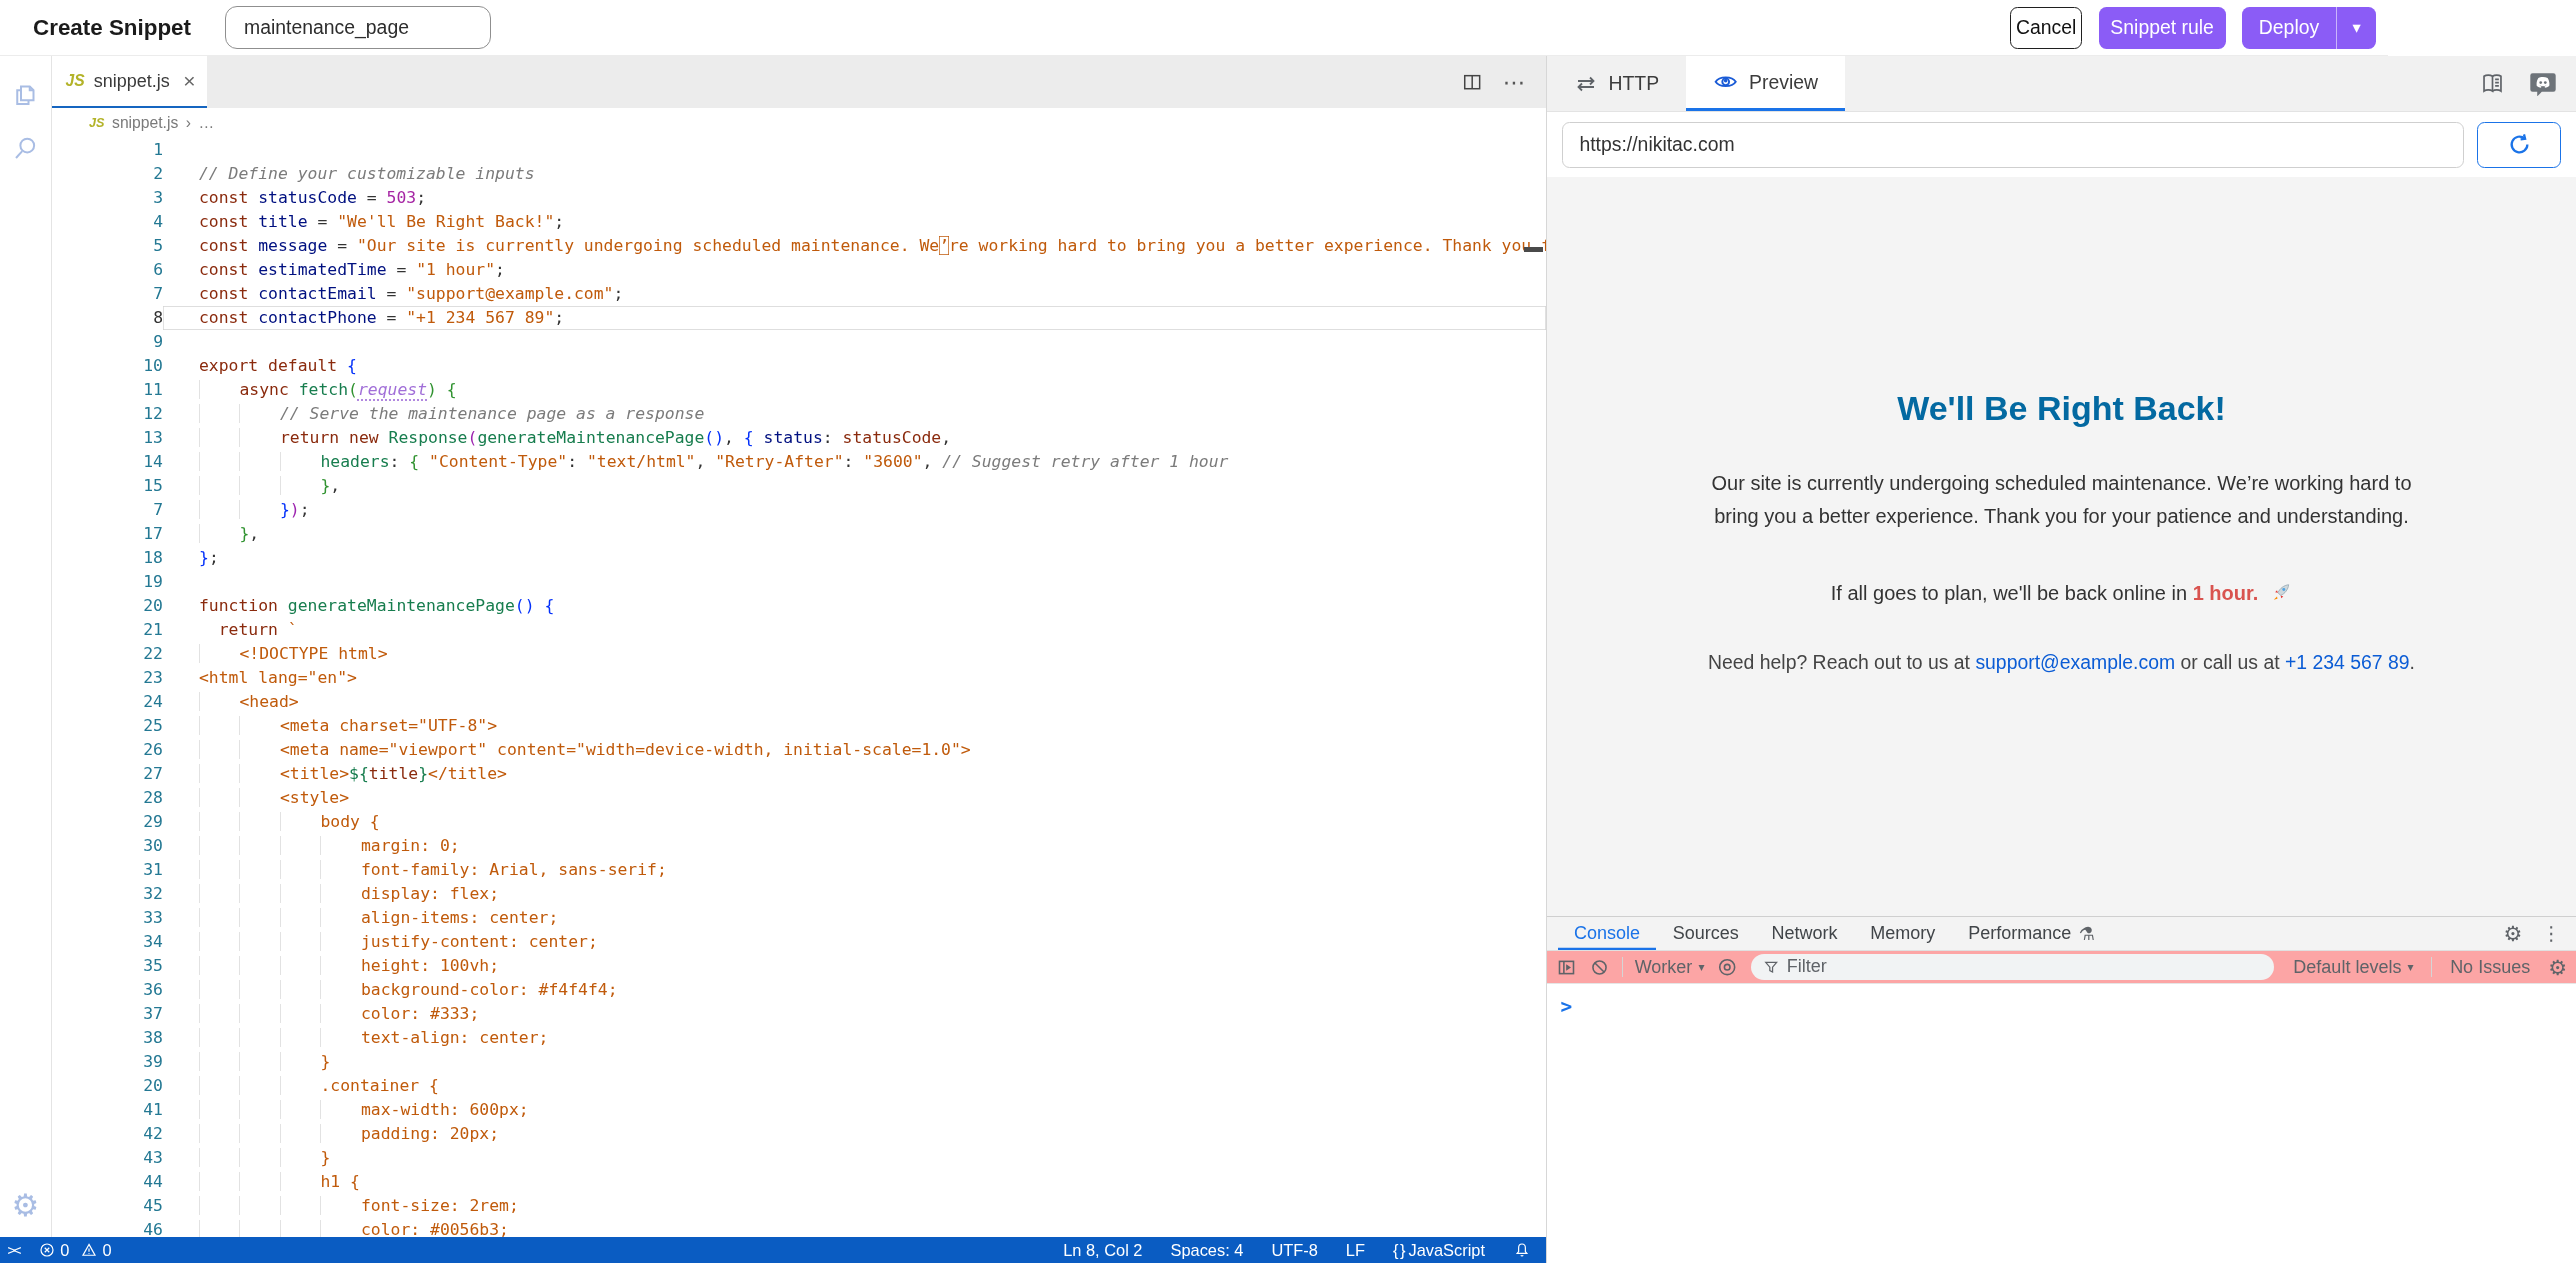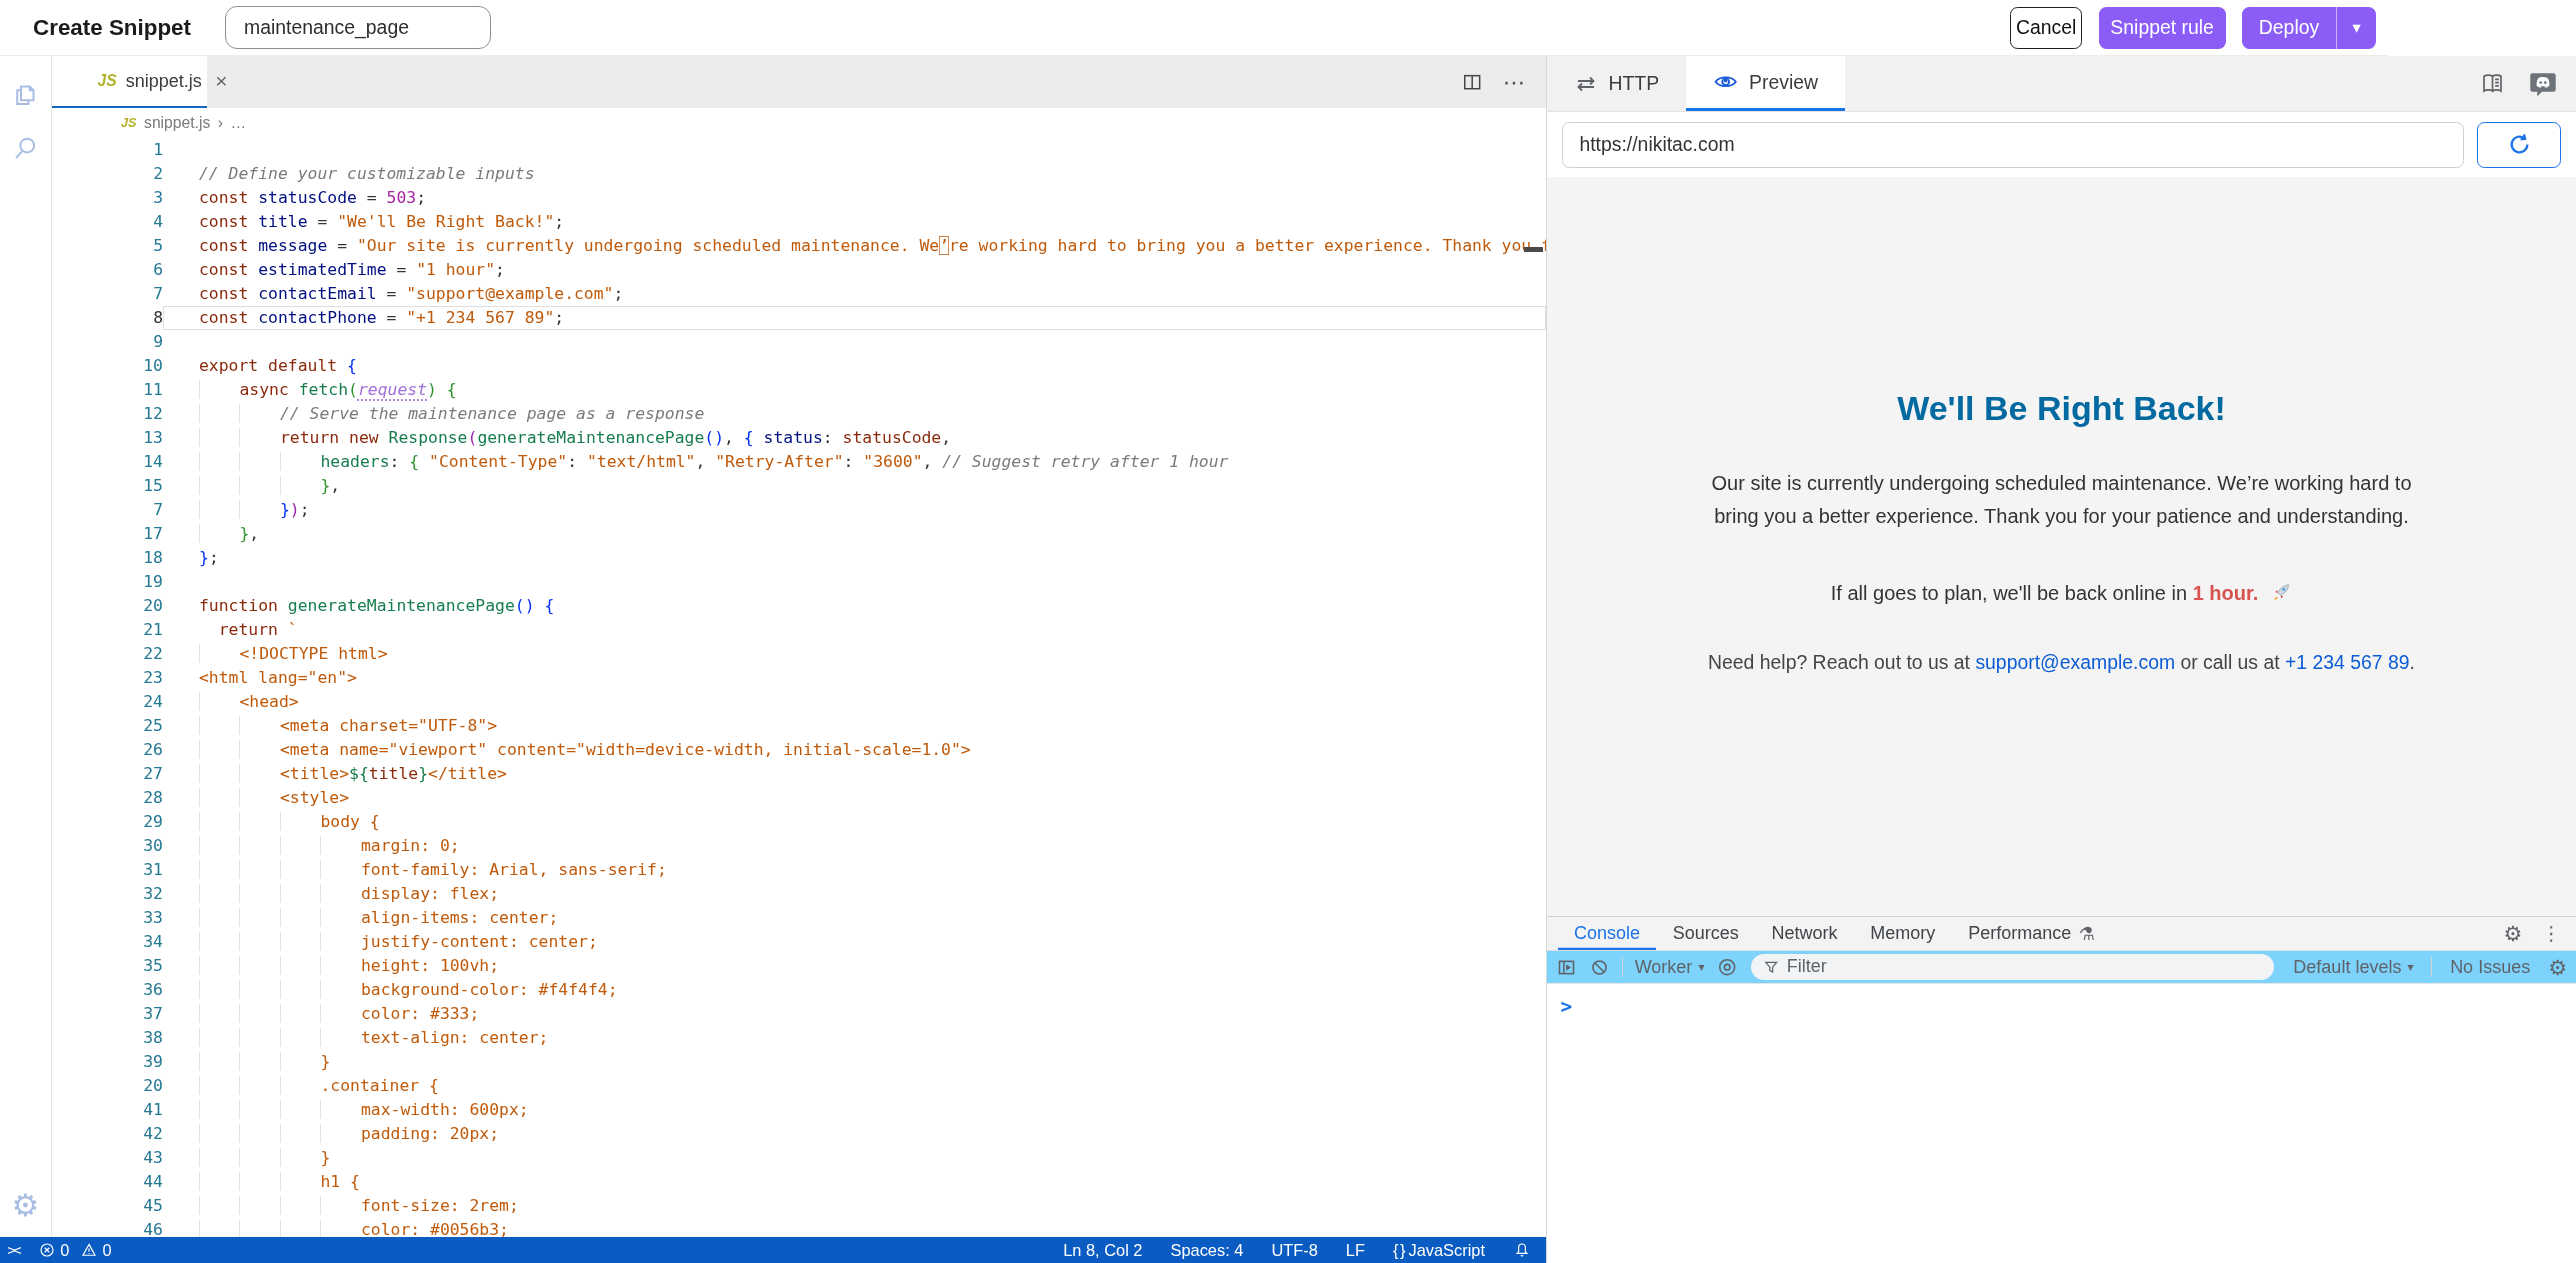--- a/index.html
+++ b/index.html
@@ -20,21 +20,21 @@
 
   
   .activitybar { position:absolute; left:0; top:56px; width:52px; height:1181px; background:#fff; border-right:0.7px solid #e4e4e4; display:flex; flex-direction:column; align-items:center; z-index:5; }
   .ab-icon { width:33px; height:33px; display:flex; align-items:center; justify-content:center; margin-top:21px; }
   .ab-gear { margin-top:auto; margin-bottom:16.4px; font-size:31px; color:#a9bde4; line-height:1; }
 
   
   .editor { position:absolute; left:52px; top:56px; width:1494px; height:1181px; background:#fff; overflow:hidden; }
   .tabbar { height:52px; background:#ececec; display:flex; align-items:stretch; }
   .tab { width:155px; background:#fff; display:flex; align-items:center; padding:0 13.5px; gap:9px; border-bottom:2.2px solid #1565c0; position:relative; }
-  .js-badge { color:#b3b329; font-weight:bold; font-size:15.7px; font-style:italic;margin-left:32px; }
+  .js-badge { color:#b3b329; font-weight:bold; font-size:15.7px; font-style:italic; }
   .tab-label { font-size:18px; color:#3b3b3b; }
   .tab-close { font-size:21px; color:#666; margin-left:4.5px; }
   .tabbar-right { margin-left:auto; display:flex; align-items:center; gap:19.4px; padding-right:19.4px; color:#444; }
   .kebab-h { font-size:22.4px; color:#555; letter-spacing:1.5px; }
   .breadcrumb { height:30px; display:flex; align-items:center; gap:7.5px; padding-left:37px; font-size:15.7px; color:#7a7a7a; background:#fff; }
   .breadcrumb .js-badge { font-size:12.7px; }
 
   .code { position:relative; height:1099px; overflow:hidden; font-family:"DejaVu Sans Mono", monospace; font-size:16.4px; line-height:24px; padding-top:0; }
   .cl { display:flex; white-space:pre; height:24px; }
   .ln { width:111px; text-align:right; color:#237893; flex:0 0 111px; user-select:none; }
@@ -64,21 +64,21 @@
   .mpage { text-align:center; width:837px; margin-top:-30px; }
   .mpage h1 { font-size:34px; color:#0369a1; font-weight:bold; margin-bottom:39px; }
   .mpage .msg { font-size:20px; color:#333; line-height:33px; max-width:740px; margin:0 auto 48px auto; }
   .mpage .eta { font-size:20px; color:#333; margin-bottom:46px; }
   .mpage .eta b { color:#d9534f; font-weight:bold; }
   .mpage .help { font-size:19.4px; color:#444; }
   .mpage a { color:#0b5cd5; text-decoration:none; }
   .rocket { display:inline-block; vertical-align:-3px; margin-left:6px; }
 
   
-  .devtools { height:344px; border-top:0.7px solid #cfcfcf; background:#7dd3fc; }
+  .devtools { height:344px; border-top:0.7px solid #cfcfcf; background:#fca5a5; }
   .dt-tabs { height:34px; background:#f3f3f3; border-bottom:0.7px solid #e0e0e0; display:flex; align-items:stretch; padding-left:10.5px; font-size:18px; color:#414549; }
   .dt-tab { display:flex; align-items:center; padding:0 16.4px; gap:7.5px; }
   .dt-tab.active { color:#1a73e8; box-shadow: inset 0 -2.2px 0 #1a73e8; }
   .dt-tabs-right { margin-left:auto; display:flex; align-items:center; gap:19.4px; padding-right:15px; color:#5f6368; }
   .dt-toolbar { height:33px; display:flex; align-items:center; gap:12px; padding:0 9px; border-bottom:0.7px solid #e6e6e6; color:#5f6368; font-size:18px; }
   .vdiv { width:0.7px; height:19.4px; background:#d5d5d5; }
   .worker { display:flex; align-items:center; gap:6px; }
   .caret-s { font-size:12px; }
   .filter-pill { flex:1; max-width:523px; height:25.4px; background:#f1f3f4; border-radius:13.5px; display:flex; align-items:center; gap:7.5px; padding:0 12px; color:#5f6368; }
   .dt-right { margin-left:auto; display:flex; align-items:center; gap:18px; }

